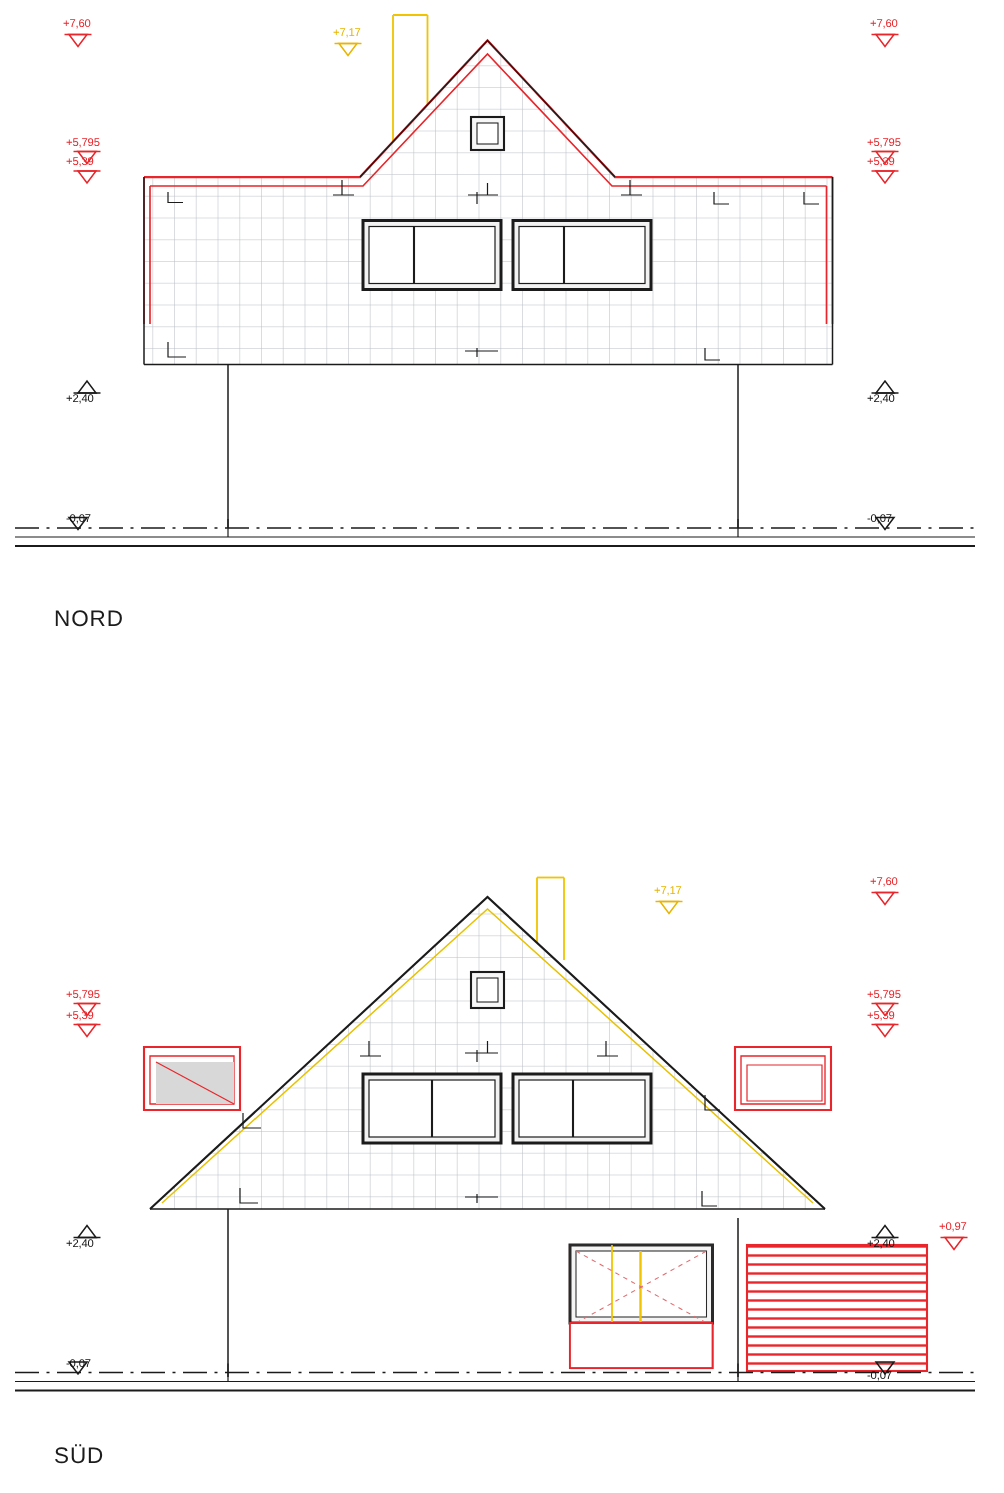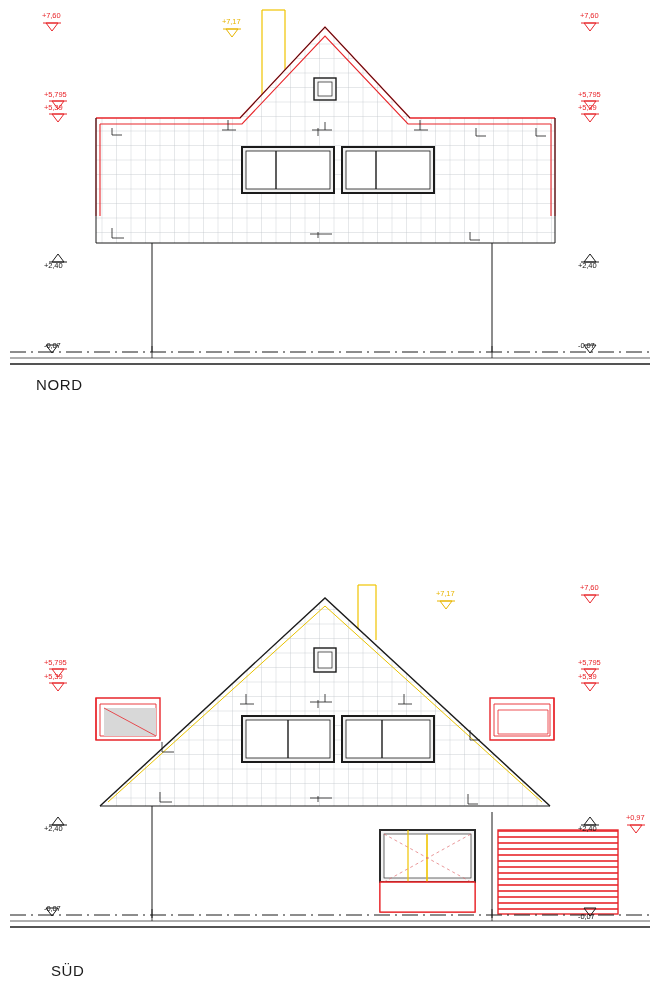--- a/index.html
+++ b/index.html
@@ -275,29 +275,29 @@
   <div class="lvl yellow" style="left:222px; top:18px;">+7,17</div>
   <div class="lvl red" style="left:44px;  top:91px;">+5,795</div>
   <div class="lvl red" style="left:44px;  top:104px;">+5,39</div>
   <div class="lvl red" style="left:578px; top:91px;">+5,795</div>
   <div class="lvl red" style="left:578px; top:104px;">+5,39</div>
   <div class="lvl black" style="left:44px;  top:262px;">+2,40</div>
   <div class="lvl black" style="left:578px; top:262px;">+2,40</div>
   <div class="lvl black" style="left:44px;  top:342px;">-0,07</div>
   <div class="lvl black" style="left:578px; top:342px;">-0,07</div>
 
-  <div class="view-label" style="left:36px; top:376px;">NORD</div>
+  <div class="view-label" style="left:36px; top:404px;">NORD</div>
 
   <div class="lvl red" style="left:580px; top:584px;">+7,60</div>
   <div class="lvl yellow" style="left:436px; top:590px;">+7,17</div>
   <div class="lvl red" style="left:44px;  top:659px;">+5,795</div>
   <div class="lvl red" style="left:44px;  top:673px;">+5,39</div>
   <div class="lvl red" style="left:578px; top:659px;">+5,795</div>
   <div class="lvl red" style="left:578px; top:673px;">+5,39</div>
   <div class="lvl black" style="left:44px;  top:825px;">+2,40</div>
   <div class="lvl black" style="left:578px; top:825px;">+2,40</div>
   <div class="lvl red" style="left:626px; top:814px;">+0,97</div>
   <div class="lvl black" style="left:44px;  top:905px;">-0,07</div>
   <div class="lvl black" style="left:578px; top:913px;">-0,07</div>
 
-  <div class="view-label" style="left:36px; top:962px;margin-left:15px;">SÜD</div>
+  <div class="view-label" style="left:36px; top:962px;">SÜD</div>
 
 </div>
 
 </body></html>

